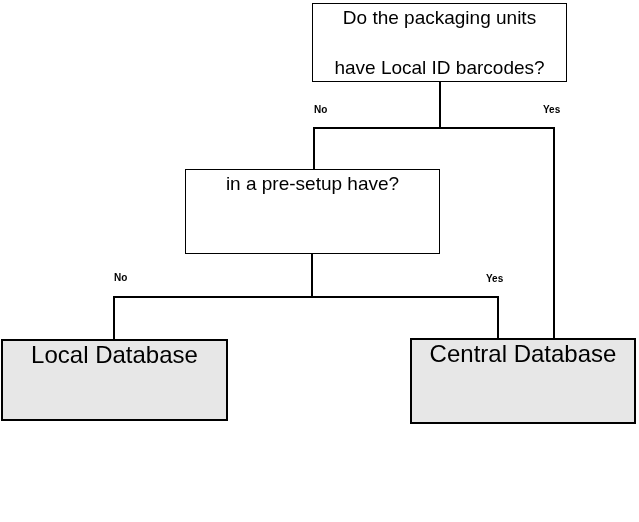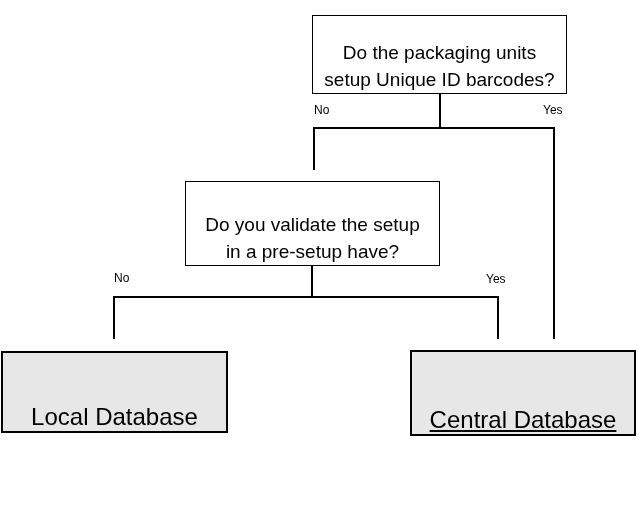--- a/index.html
+++ b/index.html
@@ -15,59 +15,59 @@
     font-family: "Liberation Sans", "DejaVu Sans", sans-serif;
     color: #000000;
     overflow: hidden;
   }
   .node {
     position: absolute;
     box-sizing: border-box;
     display: flex;
     flex-direction: column;
     align-items: center;
-    justify-content: flex-end;
+    justify-content: space-between;
     text-align: center;
-    margin-top: 12px;
   }
   .node--question {
     background: #ffffff;
     border: 1px solid #000000;
     font-size: 19px;
     line-height: 27px;
   }
   .node--result {
     background: #e7e7e7;
     border: 2px solid #000000;
     font-size: 24px;
     line-height: 28px;
   }
   .node-q1      { left: 312px; top: 3px;   width: 255px; height: 79px; }
   .node-q2      { left: 185px; top: 169px; width: 255px; height: 85px; }
   .node-local   { left: 1px;   top: 339px; width: 227px; height: 82px; gap: 12px; }
-  .node-central { left: 410px; top: 338px; width: 226px; height: 86px; text-decoration: underline; }
+  .node-central { left: 410px; top: 338px; width: 226px; height: 86px; }
 
   .line {
     position: absolute;
     background: #000000;
   }
   .line-q1-down  { left: 439px; top: 82px;  width: 1.5px; height: 45px; }
   .line-h1       { left: 313px; top: 127px; width: 241px; height: 1.5px; }
   .line-v-no1    { left: 313px; top: 127px; width: 1.5px; height: 43px; }
   .line-v-yes1   { left: 553px; top: 127px; width: 1.5px; height: 212px; }
   .line-q2-down  { left: 311px; top: 254px; width: 1.5px; height: 43px; }
   .line-h2       { left: 113px; top: 296px; width: 386px; height: 1.5px; }
   .line-v-no2    { left: 113px; top: 296px; width: 1.5px; height: 43px; }
   .line-v-yes2   { left: 497px; top: 296px; width: 1.5px; height: 43px; }
 
   .edge-label {
     position: absolute;
-    font-size: 12px;
+    font-size: 10px;
     line-height: 16px;
     white-space: nowrap;
+    font-weight: bold;
   }
   .label-no1  { left: 314px; top: 102px; }
   .label-yes1 { left: 543px; top: 102px; }
   .label-no2  { left: 114px; top: 270px; }
   .label-yes2 { left: 486px; top: 271px; }
 </style>
 </head>
 <body>
 
 <div class="stage">
@@ -81,25 +81,24 @@
   <div class="line line-v-no2"></div>
   <div class="line line-v-yes2"></div>
 
   <div class="edge-label label-no1">No</div>
   <div class="edge-label label-yes1">Yes</div>
   <div class="edge-label label-no2">No</div>
   <div class="edge-label label-yes2">Yes</div>
 
   <div class="node node--question node-q1">
     <div>Do the packaging units</div>
-    <div>setup Unique ID barcodes?</div>
+    <div>have Local ID barcodes?</div>
   </div>
 
   <div class="node node--question node-q2">
-    <div>Do you validate the setup</div>
     <div>in a pre-setup have?</div>
   </div>
 
   <div class="node node--result node-local">
     <div>Local Database</div>
   </div>
 
   <div class="node node--result node-central">
     <div>Central Database</div>
   </div>

